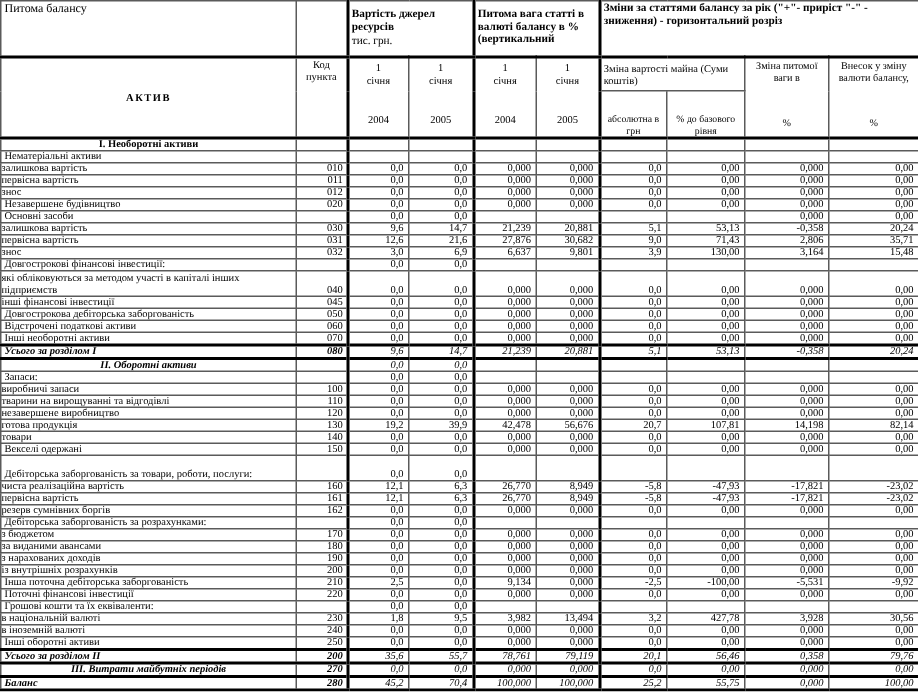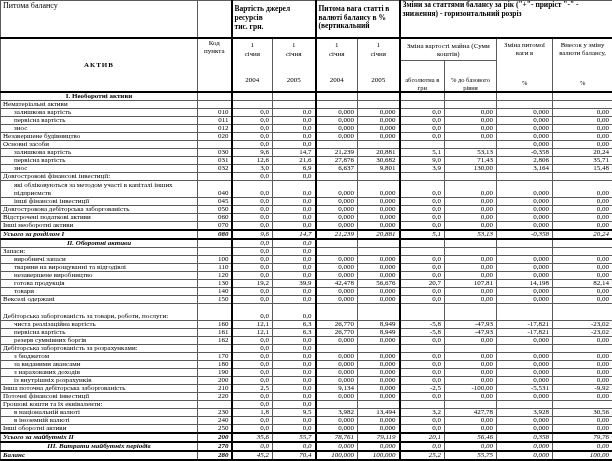--- a/index.html
+++ b/index.html
@@ -6,42 +6,42 @@
   body{width:612px;height:461px;overflow:hidden;color:#000;
        font-family:"Liberation Serif", serif;}
   table{border-collapse:collapse;table-layout:fixed;width:612px;}
   th,td{border:1px solid #5a5a5a;padding:0 2px;overflow:hidden;
         white-space:nowrap;font-weight:normal;vertical-align:middle;}
   
   thead tr.r1 th{height:36px;border-bottom:2px solid #000;vertical-align:top;text-align:left;}
   thead .gtitle{font-weight:bold;font-size:7.5px;line-height:8.5px;white-space:normal;}
   thead .statti{font-size:8px;text-align:center;vertical-align:middle;white-space:normal;}
   .gcell{display:flex;flex-direction:column;justify-content:center;height:34px;}
-  .gcell .unit{font-weight:bold;font-size:7.5px;}
+  .gcell .unit{font-weight:normal;font-size:7.5px;}
   thead tr.r2 th{height:21px;font-size:7px;text-align:center;}
   thead tr.r3 th{height:30px;font-size:6.5px;text-align:center;white-space:normal;line-height:7.5px;vertical-align:bottom;}
   .hb{border-bottom:2px solid #000 !important;}
   .aktiv{font-weight:bold;font-size:8.5px;letter-spacing:1px;}
   .kod{white-space:normal;vertical-align:top;line-height:8px;}
   .ycell{display:flex;flex-direction:column;height:48px;font-size:7px;}
   .ycell .d1{line-height:9px;}
   .ycell .d2{line-height:9px;}
   .ycell .sp{flex:1;}
   .ycell .yr{padding-bottom:5px;}
   .vcell{display:flex;flex-direction:column;height:48px;font-size:6.8px;white-space:normal;line-height:7.5px;}
   .vcell .sp{flex:1;}
   .vcell .pc{padding-bottom:3px;}
   
   .gl{border-left:2px solid #000;}
   
   tbody td{font-size:7px;line-height:7px;height:7px;}
   td.lbl{text-align:left;}
   td.code{text-align:right;}
   td.num{text-align:right;padding-right:3px;}
-  .ind1{padding-left:13px;}
+  .ind1{padding-left:0;}
   .b{font-weight:bold;}
   tr.sec td.lbl{font-weight:bold;text-align:center;}
   tr.tall td{height:16px;vertical-align:bottom;}
   tr.tall td.lbl{white-space:normal;line-height:7.5px;}
   tr.thk td{border-top:2px solid #000;font-style:italic;}
   tbody tr:last-child td{border-bottom:2px solid #000;}
 </style>
 </head>
 <body>
 
@@ -104,21 +104,21 @@
           </div>
       </th>
       <th rowspan="2" class="hb">
         <div class="ycell">
             <span class="d1">1</span>
             <span class="d2">січня</span>
             <span class="sp"></span>
             <span class="yr">2005</span>
           </div>
       </th>
-      <th colspan="2" class="gl" style="text-align:center;white-space:normal;line-height:8px;">Зміна вартості майна (Суми коштів)</th>
+      <th colspan="2" class="gl" style="text-align:left;white-space:normal;line-height:8px;">Зміна вартості майна (Суми коштів)</th>
       <th rowspan="2" class="hb">
         <div class="vcell">
             <span>Зміна питомої ваги в</span>
             <span class="sp"></span>
             <span class="pc">%</span>
           </div>
       </th>
       <th rowspan="2" class="hb">
         <div class="vcell">
             <span>Внесок у зміну валюти балансу,</span>
@@ -607,21 +607,21 @@
         <td class="num gl">0,0</td>
         <td class="num">0,0</td>
         <td class="num gl">0,000</td>
         <td class="num">0,000</td>
         <td class="num gl">0,0</td>
         <td class="num">0,00</td>
         <td class="num">0,000</td>
         <td class="num">0,00</td>
       </tr>
       <tr class="thk">
-        <td class="lbl b">Усього за майбутніх II</td>
+        <td class="lbl b">Усього за розділом II</td>
         <td class="code b">200</td>
         <td class="num gl">35,6</td>
         <td class="num">55,7</td>
         <td class="num gl">78,761</td>
         <td class="num">79,119</td>
         <td class="num gl">20,1</td>
         <td class="num">56,46</td>
         <td class="num">0,358</td>
         <td class="num">79,76</td>
       </tr>

